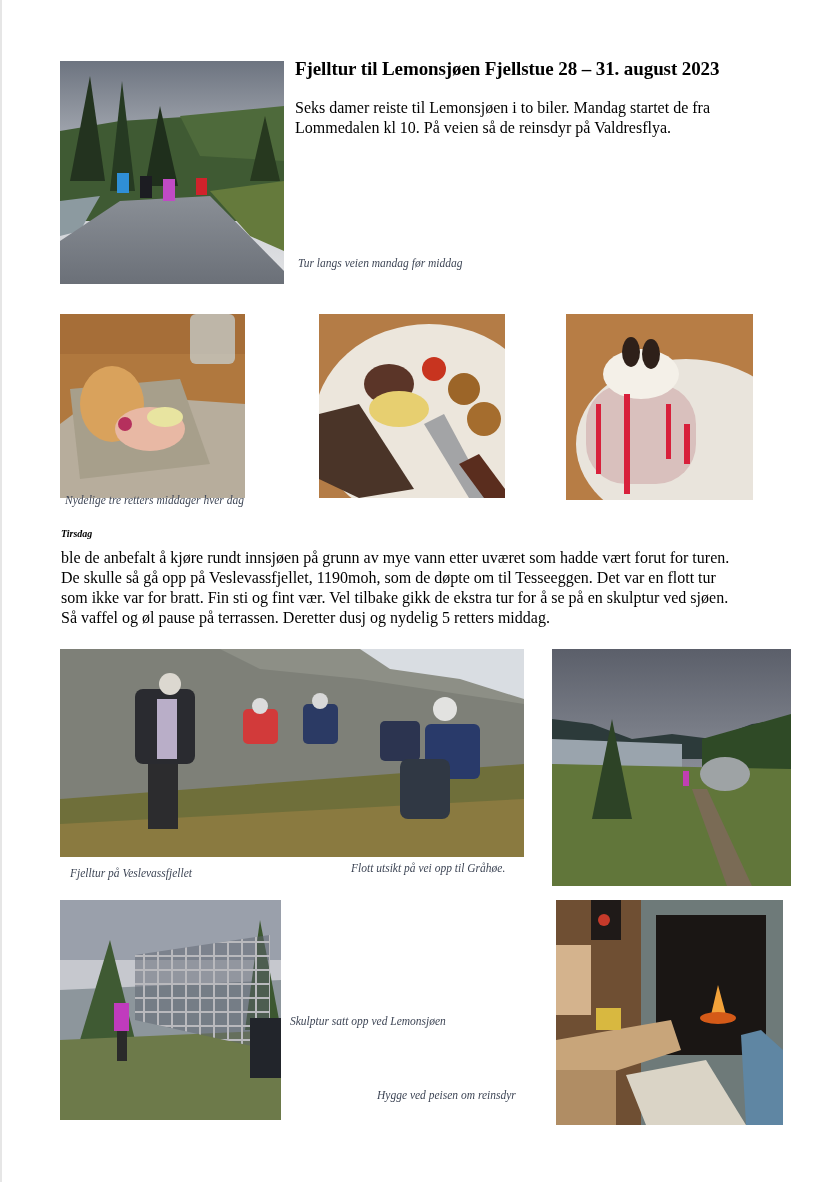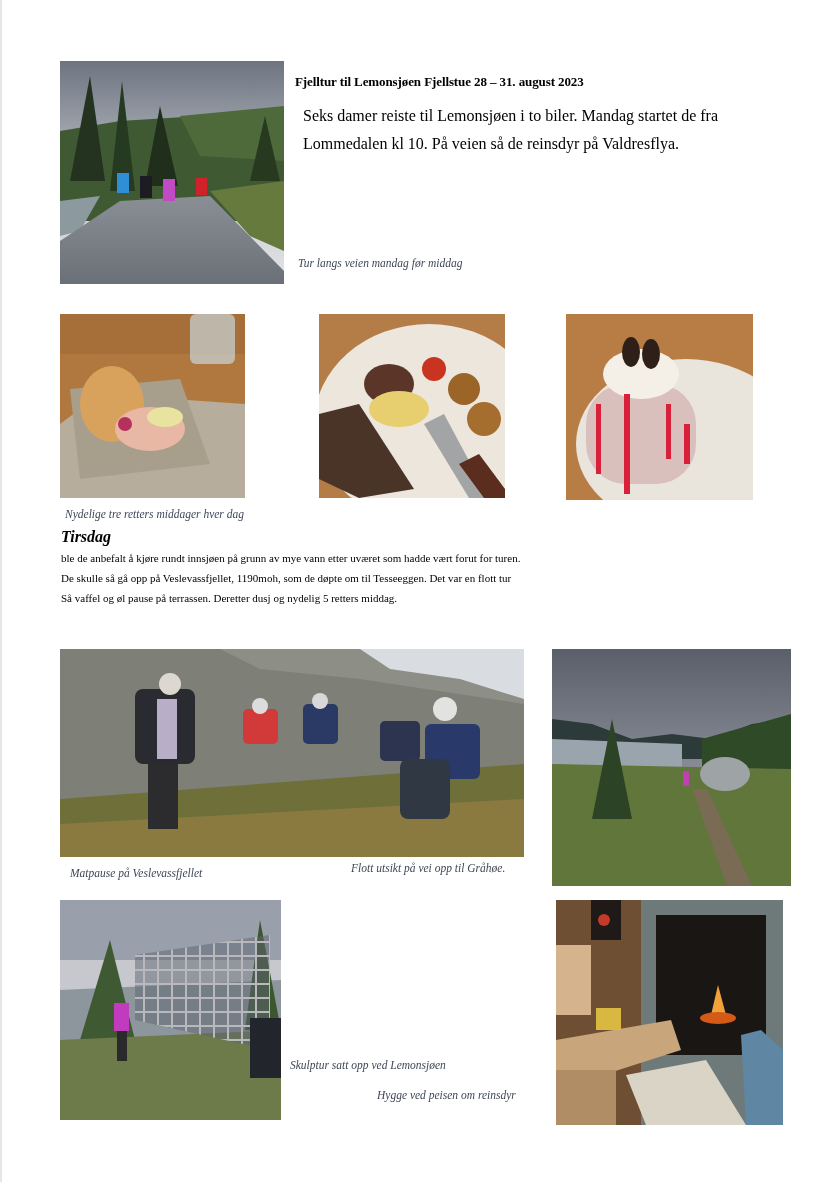--- a/index.html
+++ b/index.html
@@ -6,38 +6,38 @@
   body {
     width:836px; height:1182px; position:relative; overflow:hidden;
     background:#ffffff;
     font-family:"Liberation Serif", serif;
     color:#000;
   }
   .page-edge { position:absolute; left:0; top:0; width:2px; height:1182px; background:#e6e6e6; }
   .photo { position:absolute; overflow:hidden; }
   .photo svg { display:block; width:100%; height:100%; }
   .title {
-    position:absolute; left:295px; top:74px;
-    font-size:13px; font-weight:bold; white-space:nowrap; letter-spacing:-0.1px;
+    position:absolute; left:295px; top:58px;
+    font-size:19px; font-weight:bold; white-space:nowrap; letter-spacing:-0.1px;
   }
   .intro {
     position:absolute; left:295px; top:98px; width:470px;
     font-size:16px; line-height:20px;
   }
-  .intro p { margin:8px; }
+  .intro p { margin:0; }
   .caption {
     position:absolute; font-style:italic; font-size:11.5px; color:#3e4656; white-space:nowrap;
   }
   .day-title {
     position:absolute; left:61px; top:528px;
-    font-size:16px; font-weight:bold; font-style:italic;
+    font-size:10px; font-weight:bold; font-style:italic;
   }
   .day-body {
     position:absolute; left:61px; top:548px; width:760px;
-    font-size:11px; line-height:20px;
+    font-size:16px; line-height:20px;
   }
   .day-body p { margin:0; white-space:nowrap; }
 </style>
 </head>
 <body>
 
 <div class="page-edge"></div>
 
 <div class="photo" style="left:60px;top:61px;width:224px;height:223px;">
   <svg viewBox="0 0 224 223" preserveAspectRatio="none">
@@ -109,26 +109,27 @@
     <rect x="20" y="70" width="110" height="100" rx="40" fill="#d9c0bd"></rect>
     <ellipse cx="75" cy="60" rx="38" ry="25" fill="#f4f0e8"></ellipse>
     <ellipse cx="65" cy="38" rx="9" ry="15" fill="#2e2019"></ellipse>
     <ellipse cx="85" cy="40" rx="9" ry="15" fill="#2e2019"></ellipse>
     <rect x="30" y="90" width="5" height="70" fill="#d8203b"></rect>
     <rect x="58" y="80" width="6" height="100" fill="#d8203b"></rect>
     <rect x="100" y="90" width="5" height="55" fill="#d8203b"></rect>
     <rect x="118" y="110" width="6" height="40" fill="#d8203b"></rect>
   </svg>
 </div>
-<div class="caption" style="left:65px;top:508px;">Nydelige tre retters middager hver dag</div>
+<div class="caption" style="left:65px;top:494px;">Nydelige tre retters middager hver dag</div>
 
 <div class="day-title">Tirsdag</div>
 <div class="day-body">
   <p>ble de anbefalt å kjøre rundt innsjøen på grunn av mye vann etter uværet som hadde vært forut for turen.</p>
   <p>De skulle så gå opp på Veslevassfjellet, 1190moh, som de døpte om til Tesseeggen. Det var en flott tur</p>
+  <p>som ikke var for bratt. Fin sti og fint vær. Vel tilbake gikk de ekstra tur for å se på en skulptur ved sjøen.</p>
   <p>Så vaffel og øl pause på terrassen. Deretter dusj og nydelig 5 retters middag.</p>
 </div>
 
 <div class="photo" style="left:60px;top:649px;width:464px;height:208px;">
   <svg viewBox="0 0 464 208" preserveAspectRatio="none">
     <rect width="464" height="208" fill="#8d8f86"></rect>
     <path d="M300 0 L464 0 L464 50 L400 30 L330 20 Z" fill="#d9dde2"></path>
     <path d="M0 0 L160 0 L200 20 L300 30 L464 55 L464 130 L0 150 Z" fill="#7e8078"></path>
     <path d="M0 150 L464 115 L464 208 L0 208 Z" fill="#6f6f3a"></path>
     <path d="M0 175 L464 150 L464 208 L0 208 Z" fill="#8a7a40"></path>
@@ -139,21 +140,21 @@
     <rect x="183" y="60" width="35" height="35" rx="5" fill="#d23a3a"></rect>
     <circle cx="200" cy="57" r="8" fill="#dcdcdc"></circle>
     <rect x="243" y="55" width="35" height="40" rx="5" fill="#2b3a64"></rect>
     <circle cx="260" cy="52" r="8" fill="#d8d8d8"></circle>
     <rect x="320" y="72" width="40" height="40" rx="5" fill="#2c3450"></rect>
     <rect x="365" y="75" width="55" height="55" rx="6" fill="#293a6a"></rect>
     <circle cx="385" cy="60" r="12" fill="#e2e2e0"></circle>
     <rect x="340" y="110" width="50" height="60" rx="8" fill="#303844"></rect>
   </svg>
 </div>
-<div class="caption" style="left:70px;top:867px;">Matpause på Veslevassfjellet</div>
+<div class="caption" style="left:70px;top:867px;">Fjelltur på Veslevassfjellet</div>
 <div class="caption" style="left:351px;top:862px;">Flott utsikt på vei opp til Gråhøe.</div>
 
 <div class="photo" style="left:552px;top:649px;width:239px;height:237px;">
   <svg viewBox="0 0 239 237" preserveAspectRatio="none">
     <defs>
       <linearGradient id="sky2" x1="0" y1="0" x2="0" y2="1">
         <stop offset="0" stop-color="#5b5f6a"></stop>
           <stop offset="1" stop-color="#b3b7bf"></stop>
       </linearGradient>
     </defs>
@@ -182,21 +183,21 @@
     <path d="M20 140 L50 40 L75 140 Z" fill="#3f5a33"></path>
     <path d="M185 130 L200 20 L221 130 Z" fill="#3c5730"></path>
     <path d="M0 140 L221 130 L221 220 L0 220 Z" fill="#6d7a4a"></path>
     <path d="M75 55 L210 35 L210 150 L75 120 Z" fill="#5e6470" opacity="0.5"></path>
     <path d="M75 55 L210 35 L210 150 L75 120 Z" fill="url(#grid)"></path>
     <rect x="54" y="103" width="15" height="28" fill="#c03bbd"></rect>
     <rect x="57" y="131" width="10" height="30" fill="#2a2a2a"></rect>
     <rect x="190" y="118" width="31" height="60" fill="#22252b"></rect>
   </svg>
 </div>
-<div class="caption" style="left:290px;top:1059px;">Skulptur satt opp ved Lemonsjøen</div>
+<div class="caption" style="left:290px;top:1015px;">Skulptur satt opp ved Lemonsjøen</div>
 <div class="caption" style="left:377px;top:1089px;">Hygge ved peisen om reinsdyr</div>
 
 <div class="photo" style="left:556px;top:900px;width:227px;height:225px;">
   <svg viewBox="0 0 227 225" preserveAspectRatio="none">
     <rect width="227" height="225" fill="#6f4f33"></rect>
     <rect x="85" y="0" width="142" height="225" fill="#6e7a79"></rect>
     <rect x="100" y="15" width="110" height="140" fill="#1a1614"></rect>
     <path d="M155 115 L162 85 L170 115 Z" fill="#f2a23a"></path>
     <ellipse cx="162" cy="118" rx="18" ry="6" fill="#d45a18"></ellipse>
     <rect x="35" y="0" width="30" height="40" fill="#1f1a18"></rect>

